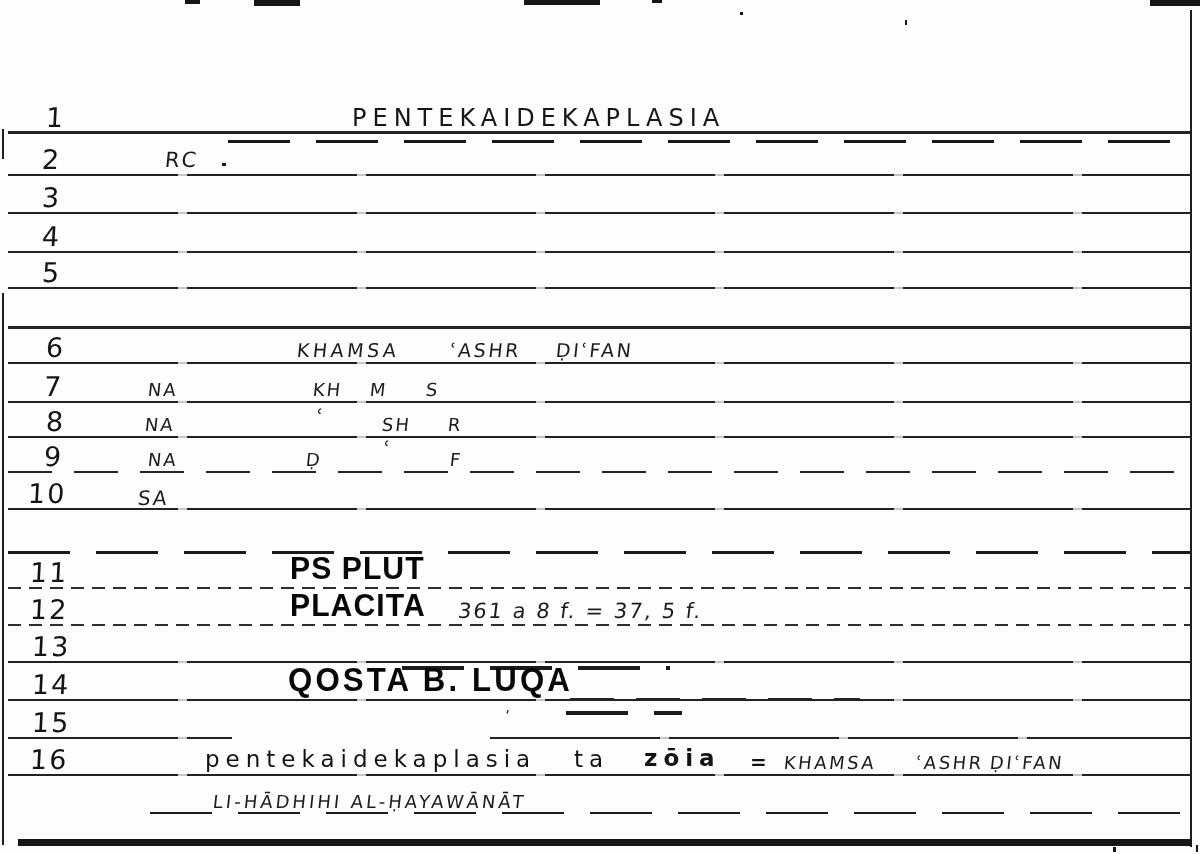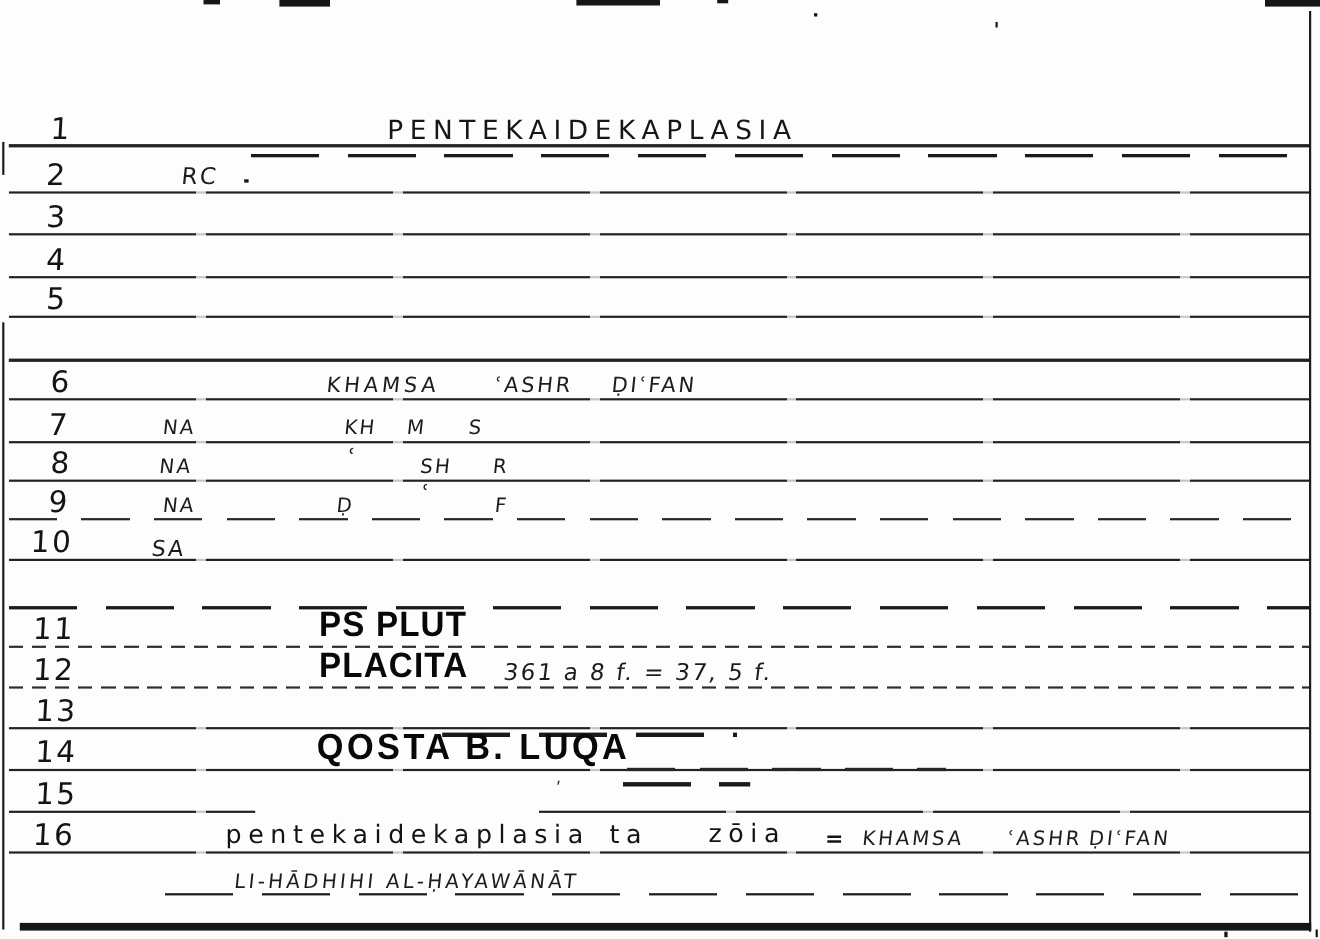--- a/index.html
+++ b/index.html
@@ -116,22 +116,22 @@
   <span class="small-caps" style="left:138px;top:486px;font-size:20px">SA</span>
 
   <span class="marker" style="left:290px;top:554px">PS PLUT</span>
   <span class="marker" style="left:290px;top:591px">PLACITA</span>
   <span class="handnum" style="left:458px;top:599px">361 a 8 f. = 37, 5 f.</span>
 
   <span class="marker" style="left:288px;top:665px;font-size:30px;letter-spacing:3px">QOSTA B. LUQA</span>
   <span class="small-caps" style="left:505px;top:708px;font-size:15px">ʹ</span>
 
   <span class="greek-lc" style="left:205px;top:746px">pentekaidekaplasia</span>
-  <span class="greek-lc" style="left:554px;top:746px">ta</span>
-  <span class="greek-lc" style="left:644px;top:745px;font-weight:400">zōia</span>
+  <span class="greek-lc" style="left:574px;top:746px">ta</span>
+  <span class="greek-lc" style="left:644px;top:745px;font-weight:700">zōia</span>
   <span class="greek-lc" style="left:750px;top:750px;font-size:20px;font-weight:700">=</span>
   <span class="gloss" style="left:784px;top:752px;font-size:18px">KHAMSA</span>
   <span class="gloss" style="left:916px;top:752px;font-size:18px">ʿASHR</span>
   <span class="gloss" style="left:990px;top:752px;font-size:18px">ḌIʿFAN</span>
 
   <span class="gloss" style="left:213px;top:791px;font-size:18px;letter-spacing:3px">LI-HĀDHIHI AL-ḤAYAWĀNĀT</span>
 
 </div>
 
 </body></html>

